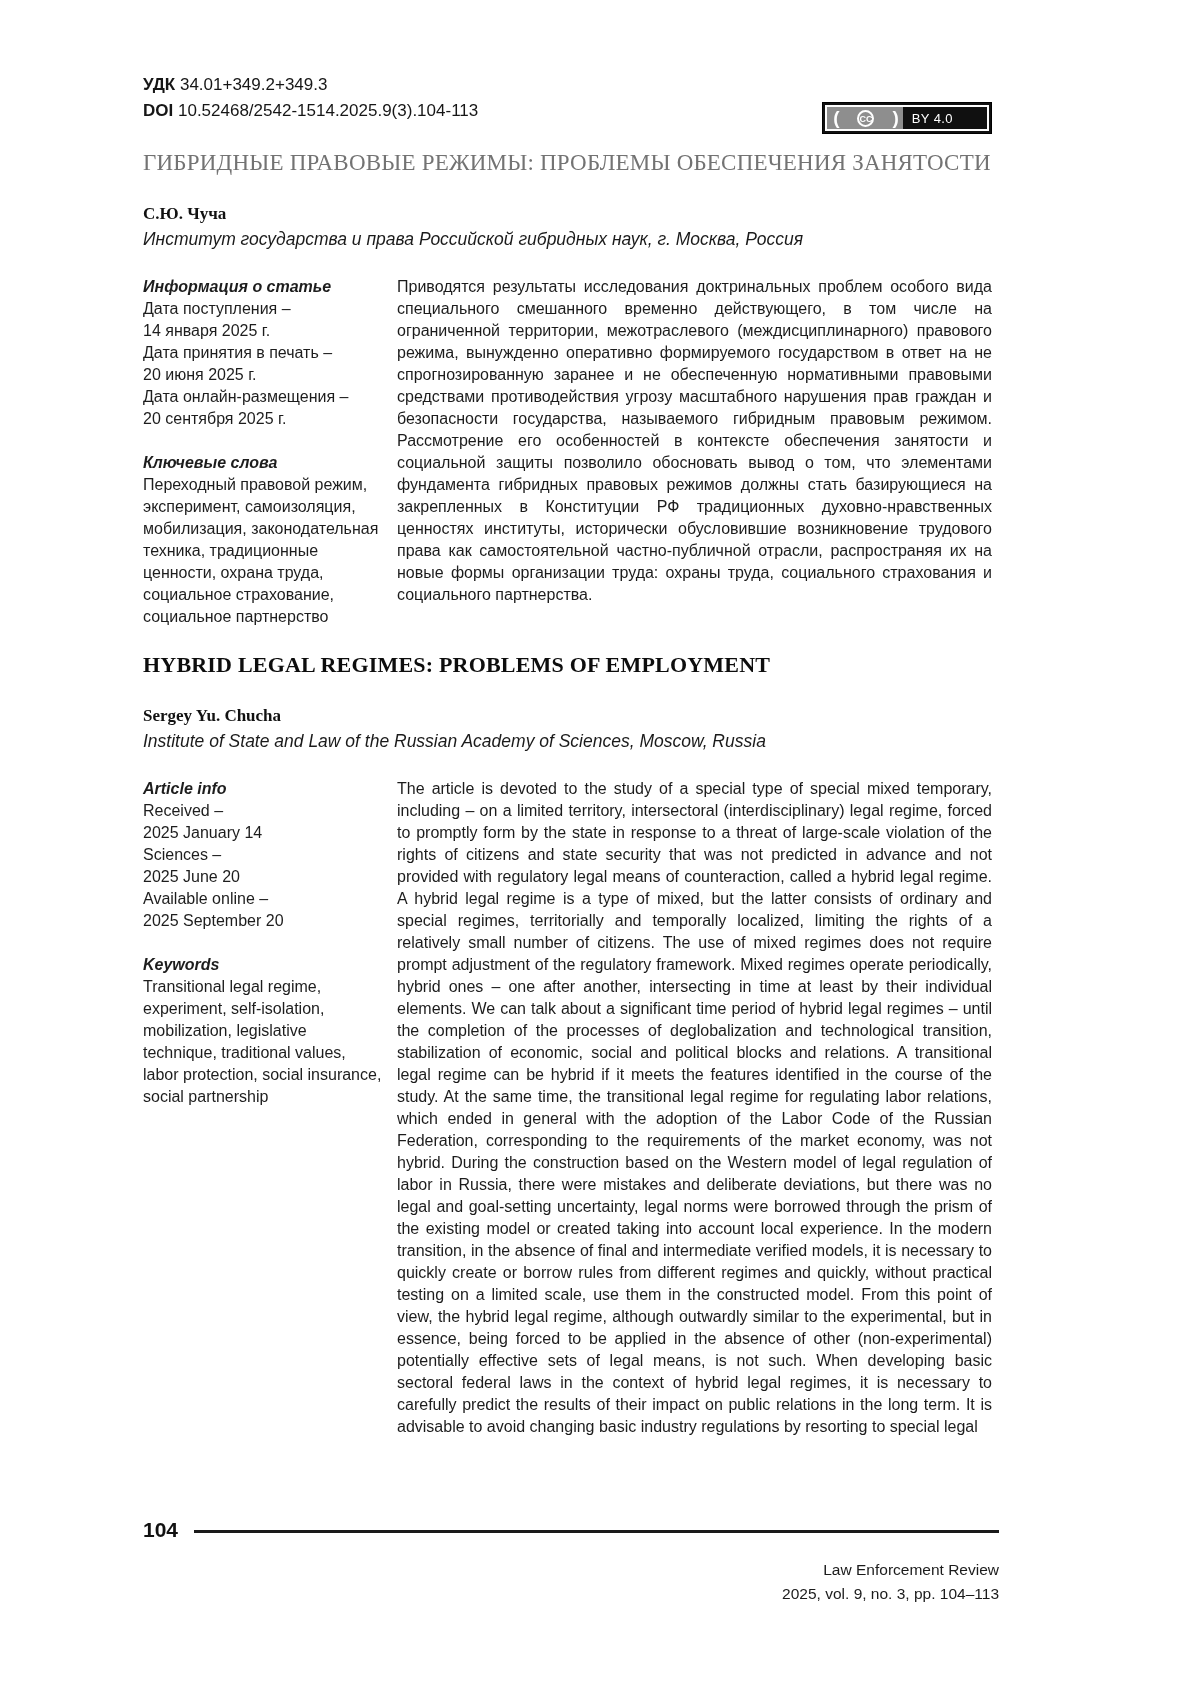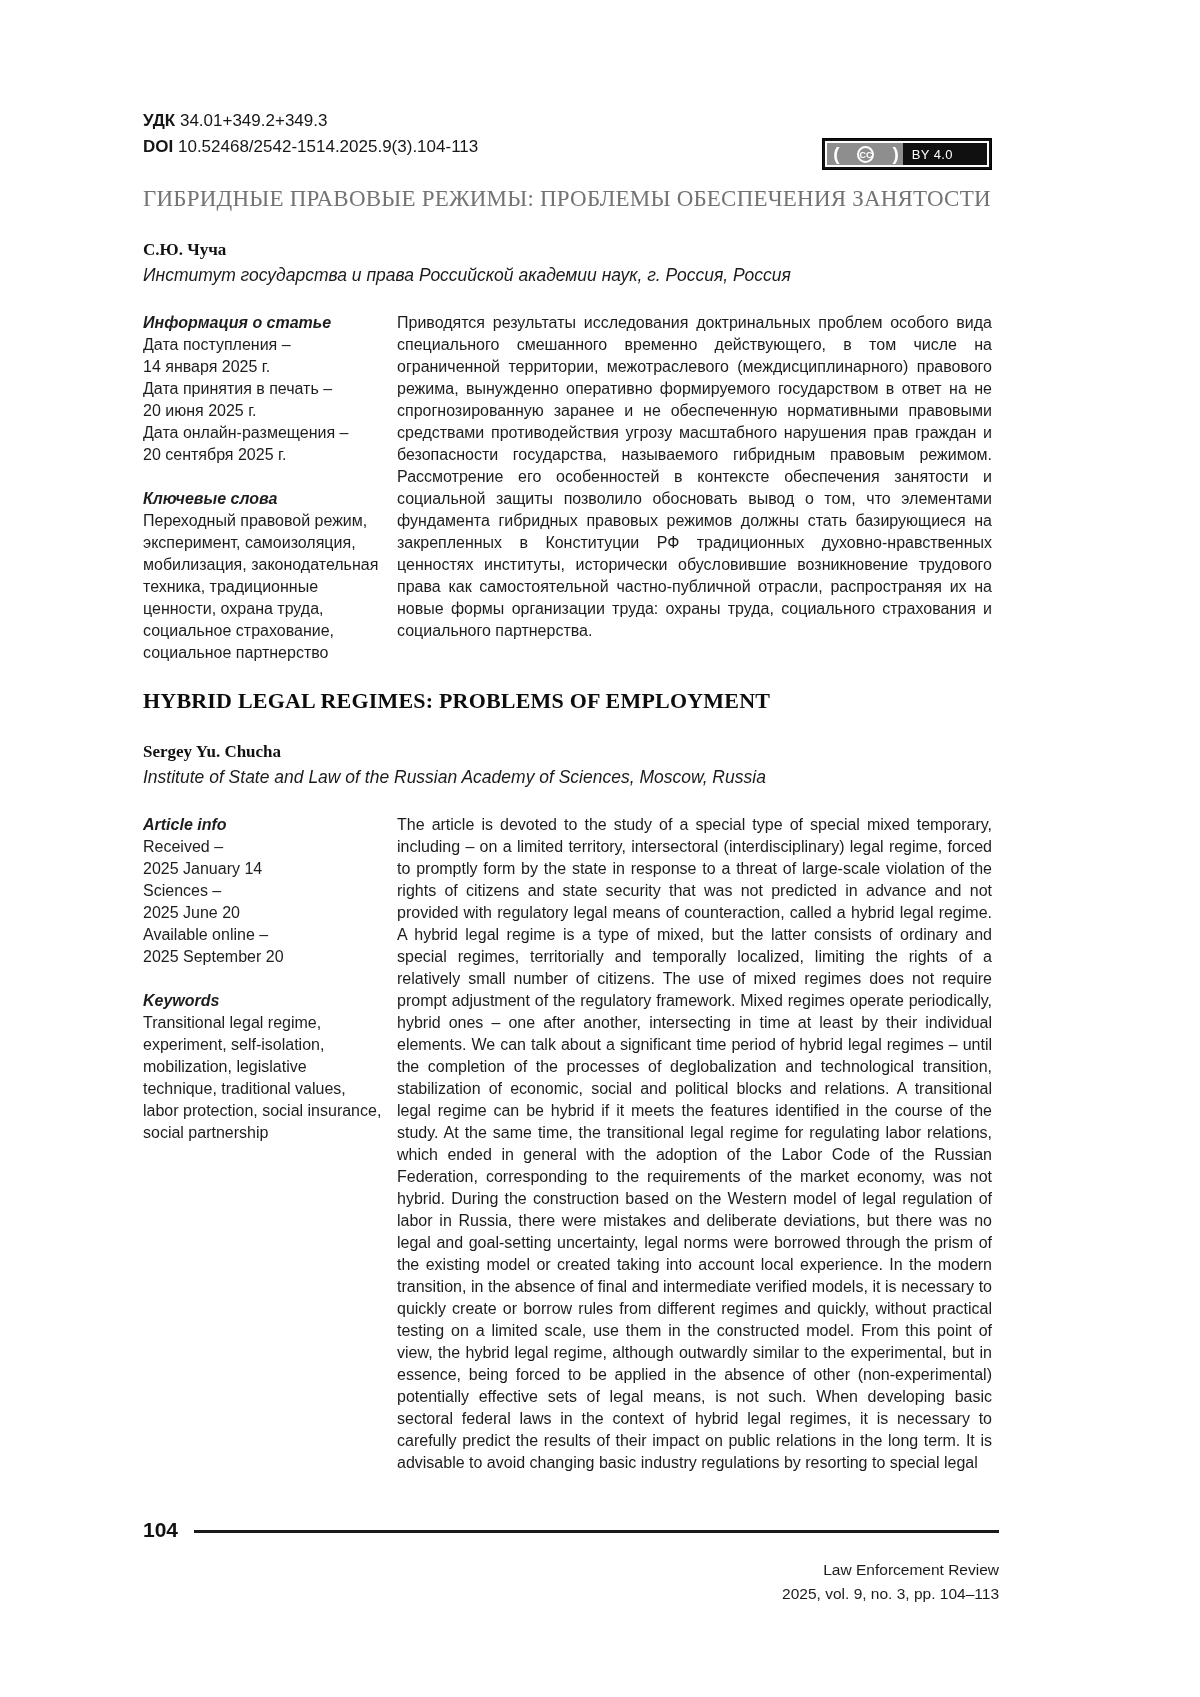--- a/index.html
+++ b/index.html
@@ -7,21 +7,21 @@
   body {
     width: 1200px; height: 1697px;
     font-family: "Liberation Sans", sans-serif;
     color: #1d1d1d;
     position: relative;
     overflow: hidden;
   }
   .page {
     position: relative;
     width: 1102px; height: 1697px;
-    padding: 108px 110px 0 143px;
+    padding: 72px 110px 0 143px;
   }
 
   
   .meta-row { display: flex; justify-content: space-between; align-items: flex-start; }
   .meta-lines { font-size: 17px; line-height: 26px; color: #161616; }
   .meta-lines b { font-weight: bold; }
 
   .cc-badge {
     margin-top: 30px;
     background: #101010;
@@ -111,21 +111,21 @@
             <span class="cc-paren">)</span>
           </span>
         <span class="cc-text">BY 4.0</span>
       </div>
     </div>
   </div>
 
   <h1 class="title-ru">ГИБРИДНЫЕ ПРАВОВЫЕ РЕЖИМЫ: ПРОБЛЕМЫ ОБЕСПЕЧЕНИЯ ЗАНЯТОСТИ</h1>
 
   <div class="author">С.Ю. Чуча</div>
-  <div class="affiliation">Институт государства и права Российской академии наук, г. Россия, Россия</div>
+  <div class="affiliation">Институт государства и права Российской гибридных наук, г. Москва, Россия</div>
 
   <div class="cols">
     <div class="col-left">
       <div class="col-heading">Информация о статье</div>
       <div>Дата поступления –</div>
       <div>14 января 2025 г.</div>
       <div>Дата принятия в печать –</div>
       <div>20 июня 2025 г.</div>
       <div>Дата онлайн-размещения –</div>
       <div>20 сентября 2025 г.</div>

